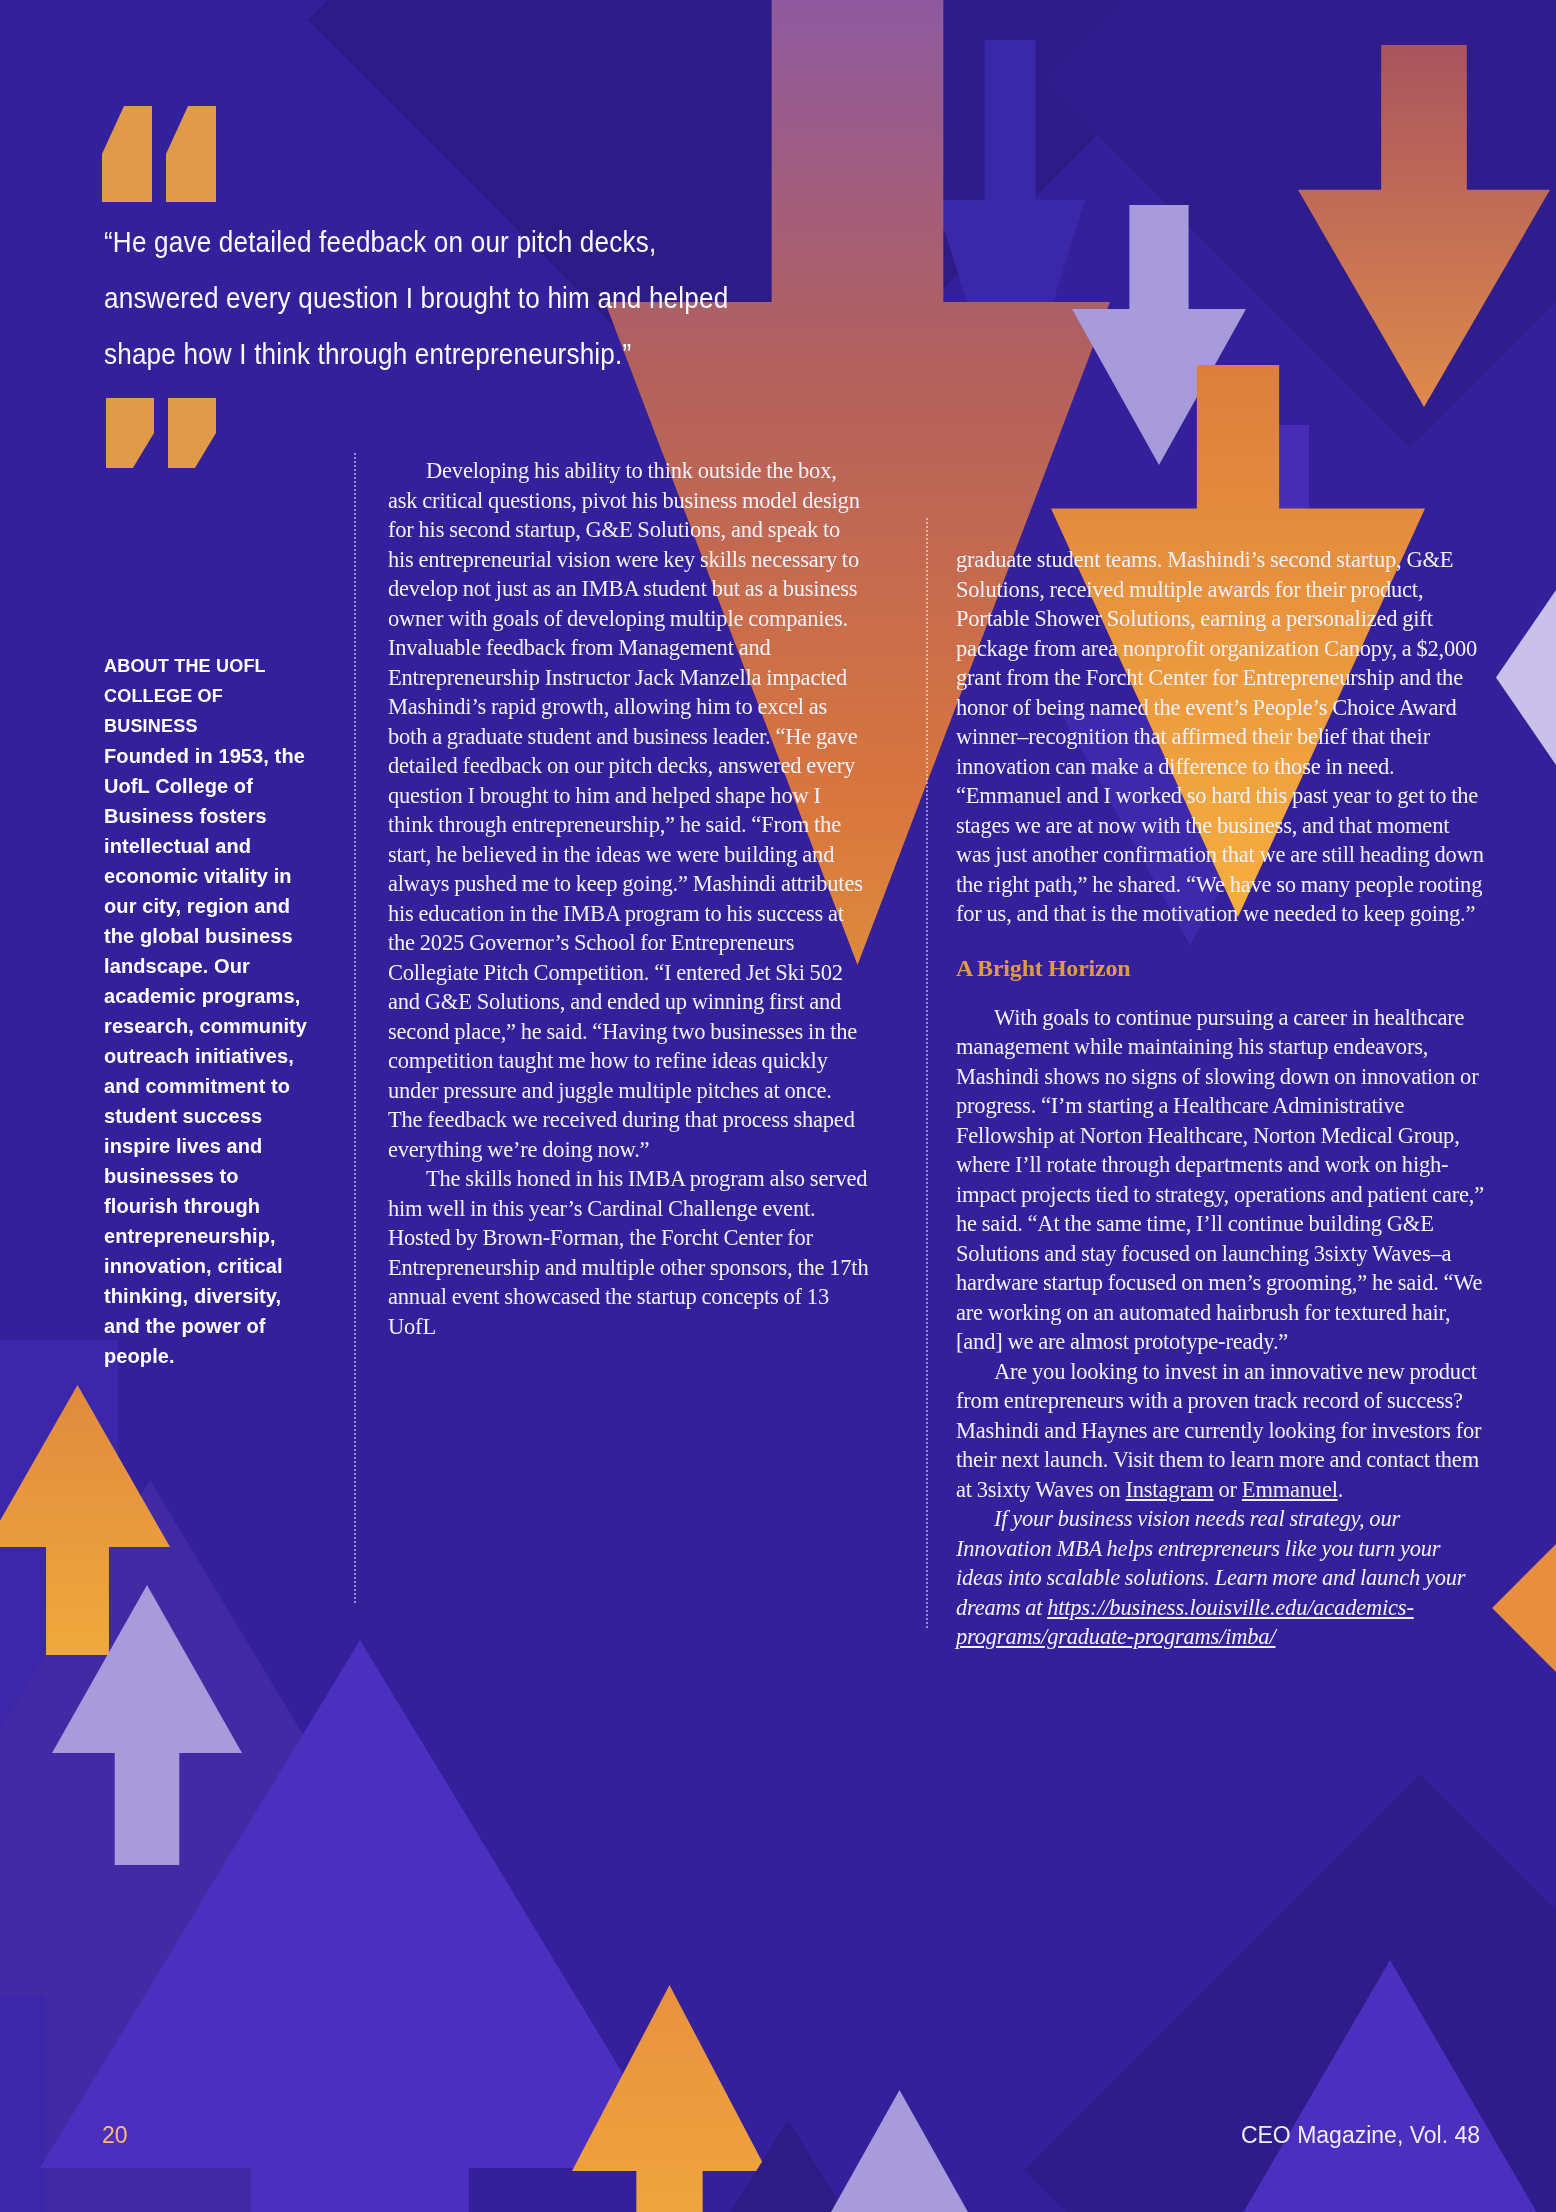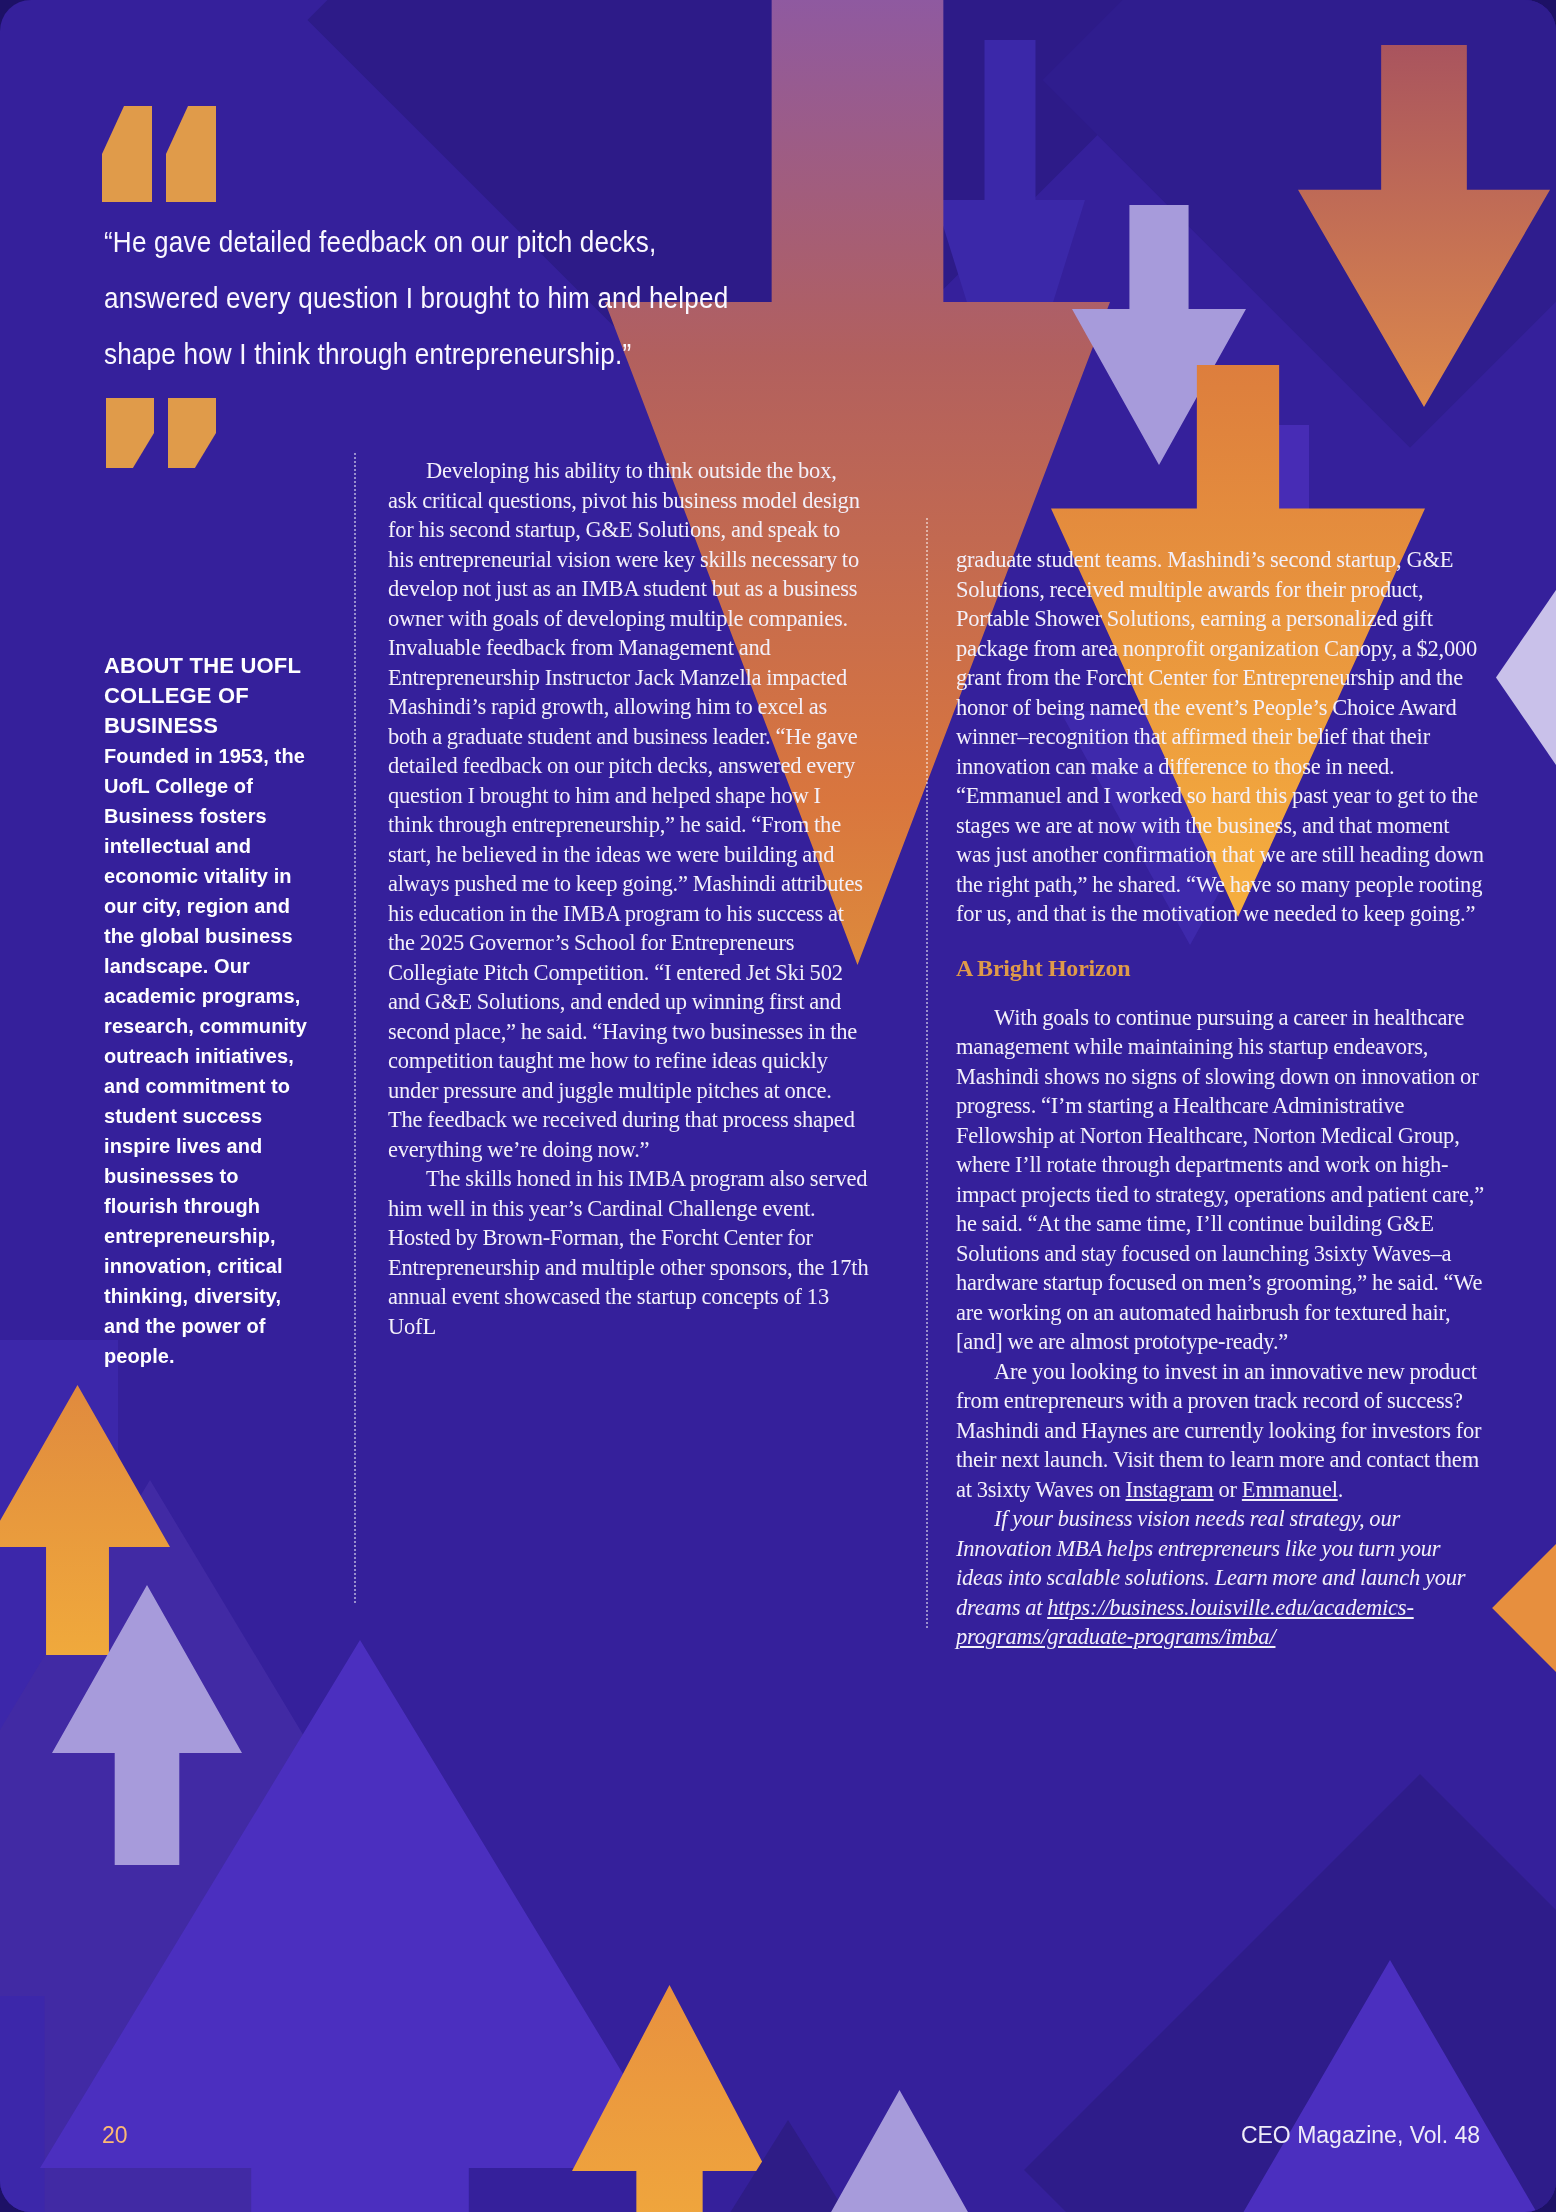--- a/index.html
+++ b/index.html
@@ -1,17 +1,17 @@
 <!DOCTYPE html>
 <html><head>
 <meta charset="utf-8">
 <style>
   html,body{margin:0;padding:0;background:#1d1166;}
   .page{position:relative;width:1556px;height:2212px;background:#35209B;overflow:hidden;
-        font-family:"Liberation Sans",sans-serif;border-radius:31px;}
+        font-family:"Liberation Sans",sans-serif;}
 
   
   .decor{position:absolute;z-index:0;}
   .arrow{clip-path:polygon(33% 0,67% 0,67% 40%,100% 40%,50% 100%,0 40%,33% 40%);}
   .arrow-long{clip-path:polygon(39% 0,61% 0,61% 26%,100% 26%,50% 100%,0 26%,39% 26%);}
   .up{transform:rotate(180deg);}
   .diamond{transform:rotate(45deg);}
   .tri-left{clip-path:polygon(100% 0,100% 100%,0 50%);}
 
   
@@ -21,21 +21,21 @@
   .qmarks.close{transform:rotate(180deg);}
   .qmarks.close .qmark{height:70px;width:48px;}
 
   
   .pull-quote{position:absolute;left:104px;top:214px;z-index:2;color:#FAF8FF;
               font-size:29px;line-height:56px;font-weight:500;letter-spacing:.2px;
               transform:scaleX(.9);transform-origin:left top;white-space:nowrap;}
 
   
   .sidebar{position:absolute;left:104px;top:651px;width:212px;color:#FFFFFF;z-index:2;}
-  .sidebar h3{margin:0;font-size:22px;line-height:30px;font-weight:bold;letter-spacing:.2px;}
+  .sidebar h3{margin:0;font-size:18px;line-height:30px;font-weight:bold;letter-spacing:.2px;}
   .sidebar p{margin:0 0 0;font-size:20px;line-height:30px;font-weight:bold;letter-spacing:.1px;}
 
   
   .col{position:absolute;z-index:2;font-family:"Liberation Serif",serif;font-size:22.5px;
        line-height:29.5px;color:#F3F0FA;letter-spacing:-.2px;word-spacing:-.5px;}
   .col p{margin:0;}
   .col p.ind{text-indent:38px;}
   .col-mid{left:388px;top:456px;width:482px;}
   .col-right{left:956px;top:545px;width:528px;}
   .bright{font-family:"Liberation Serif",serif;font-size:24px;line-height:30px;color:#DF9A49;

